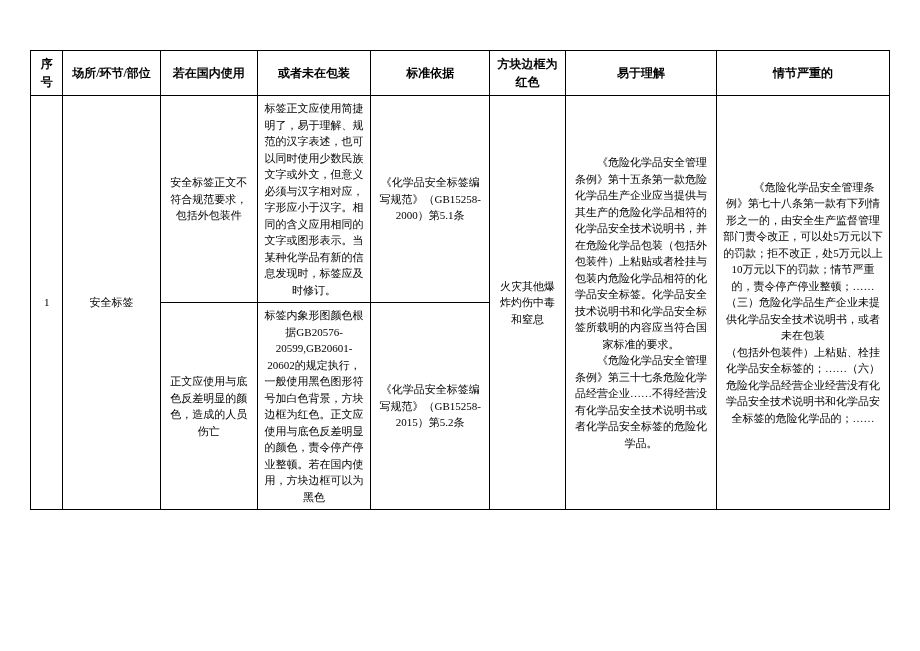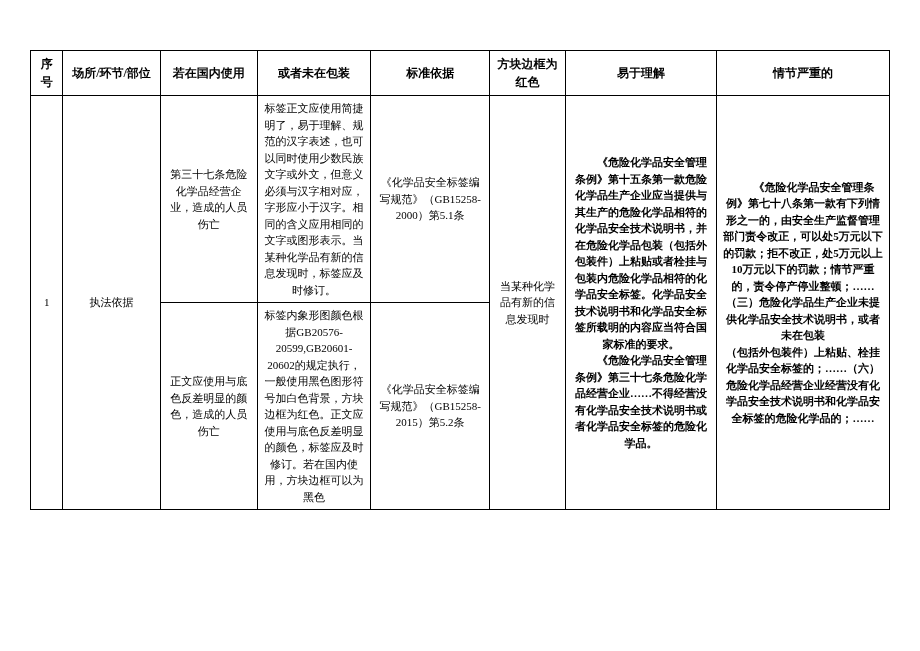--- a/index.html
+++ b/index.html
@@ -63,30 +63,30 @@
       <th>或者未在包装</th>
       <th>标准依据</th>
       <th>方块边框为红色</th>
       <th>易于理解</th>
       <th>情节严重的</th>
     </tr>
   </thead>
   <tbody>
     <tr>
       <td rowspan="2" class="center">1</td>
-      <td rowspan="2" class="left">执法依据</td>
-      <td class="left">第三十七条危险化学品经营企业，造成的人员伤亡</td>
+      <td rowspan="2" class="left">安全标签</td>
+      <td class="left">安全标签正文不符合规范要求，包括外包装件</td>
       <td class="left">标签正文应使用简捷明了，易于理解、规范的汉字表述，也可以同时使用少数民族文字或外文，但意义必须与汉字相对应，字形应小于汉字。相同的含义应用相同的文字或图形表示。当某种化学品有新的信息发现时，标签应及时修订。</td>
       <td class="left">《化学品安全标签编写规范》（GB15258-2000）第5.1条</td>
-      <td rowspan="2" class="left">当某种化学品有新的信息发现时</td>
-      <td rowspan="2" class="left" style="white-space:pre-wrap;font-weight:bold;">　　《危险化学品安全管理条例》第十五条第一款危险化学品生产企业应当提供与其生产的危险化学品相符的化学品安全技术说明书，并在危险化学品包装（包括外包装件）上粘贴或者栓挂与包装内危险化学品相符的化学品安全标签。化学品安全技术说明书和化学品安全标签所载明的内容应当符合国家标准的要求。
+      <td rowspan="2" class="left">火灾其他爆炸灼伤中毒和窒息</td>
+      <td rowspan="2" class="left" style="white-space:pre-wrap;">　　《危险化学品安全管理条例》第十五条第一款危险化学品生产企业应当提供与其生产的危险化学品相符的化学品安全技术说明书，并在危险化学品包装（包括外包装件）上粘贴或者栓挂与包装内危险化学品相符的化学品安全标签。化学品安全技术说明书和化学品安全标签所载明的内容应当符合国家标准的要求。
 　　《危险化学品安全管理条例》第三十七条危险化学品经营企业……不得经营没有化学品安全技术说明书或者化学品安全标签的危险化学品。</td>
-      <td rowspan="2" class="left" style="white-space:pre-wrap;font-weight:bold;">　　《危险化学品安全管理条例》第七十八条第一款有下列情形之一的，由安全生产监督管理部门责令改正，可以处5万元以下的罚款；拒不改正，处5万元以上10万元以下的罚款；情节严重的，责令停产停业整顿；……
+      <td rowspan="2" class="left" style="white-space:pre-wrap;">　　《危险化学品安全管理条例》第七十八条第一款有下列情形之一的，由安全生产监督管理部门责令改正，可以处5万元以下的罚款；拒不改正，处5万元以上10万元以下的罚款；情节严重的，责令停产停业整顿；……
 （三）危险化学品生产企业未提供化学品安全技术说明书，或者未在包装
 （包括外包装件）上粘贴、栓挂化学品安全标签的；……（六）危险化学品经营企业经营没有化学品安全技术说明书和化学品安全标签的危险化学品的；……</td>
     </tr>
     <tr>
       <td class="left">正文应使用与底色反差明显的颜色，造成的人员伤亡</td>
-      <td class="left">标签内象形图颜色根据GB20576-20599,GB20601-20602的规定执行，一般使用黑色图形符号加白色背景，方块边框为红色。正文应使用与底色反差明显的颜色，标签应及时修订。若在国内使用，方块边框可以为黑色</td>
+      <td class="left">标签内象形图颜色根据GB20576-20599,GB20601-20602的规定执行，一般使用黑色图形符号加白色背景，方块边框为红色。正文应使用与底色反差明显的颜色，责令停产停业整顿。若在国内使用，方块边框可以为黑色</td>
       <td class="left">《化学品安全标签编写规范》（GB15258-2015）第5.2条</td>
     </tr>
   </tbody>
 </table>
 
 </body></html>

